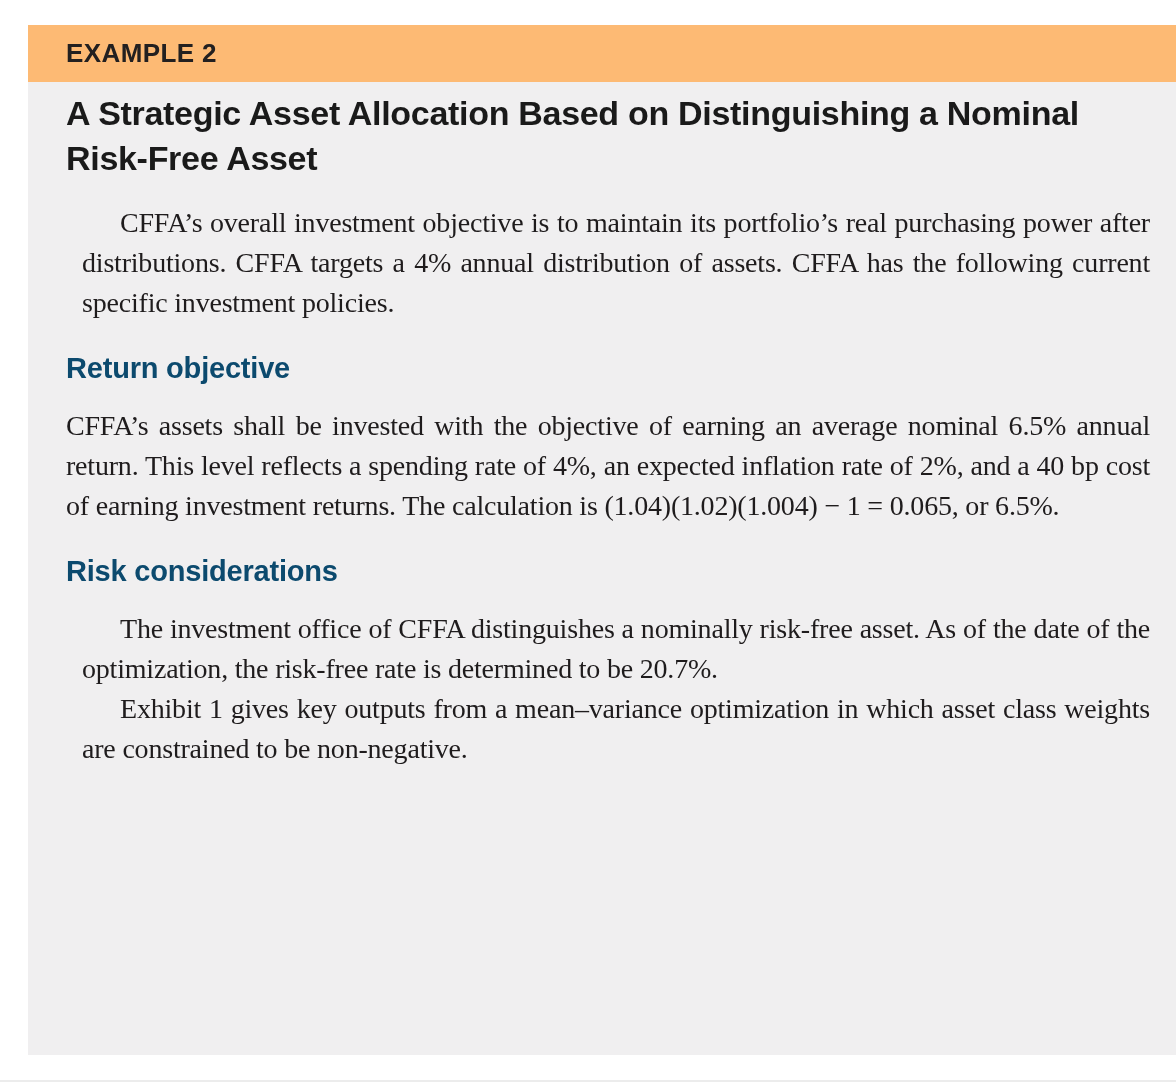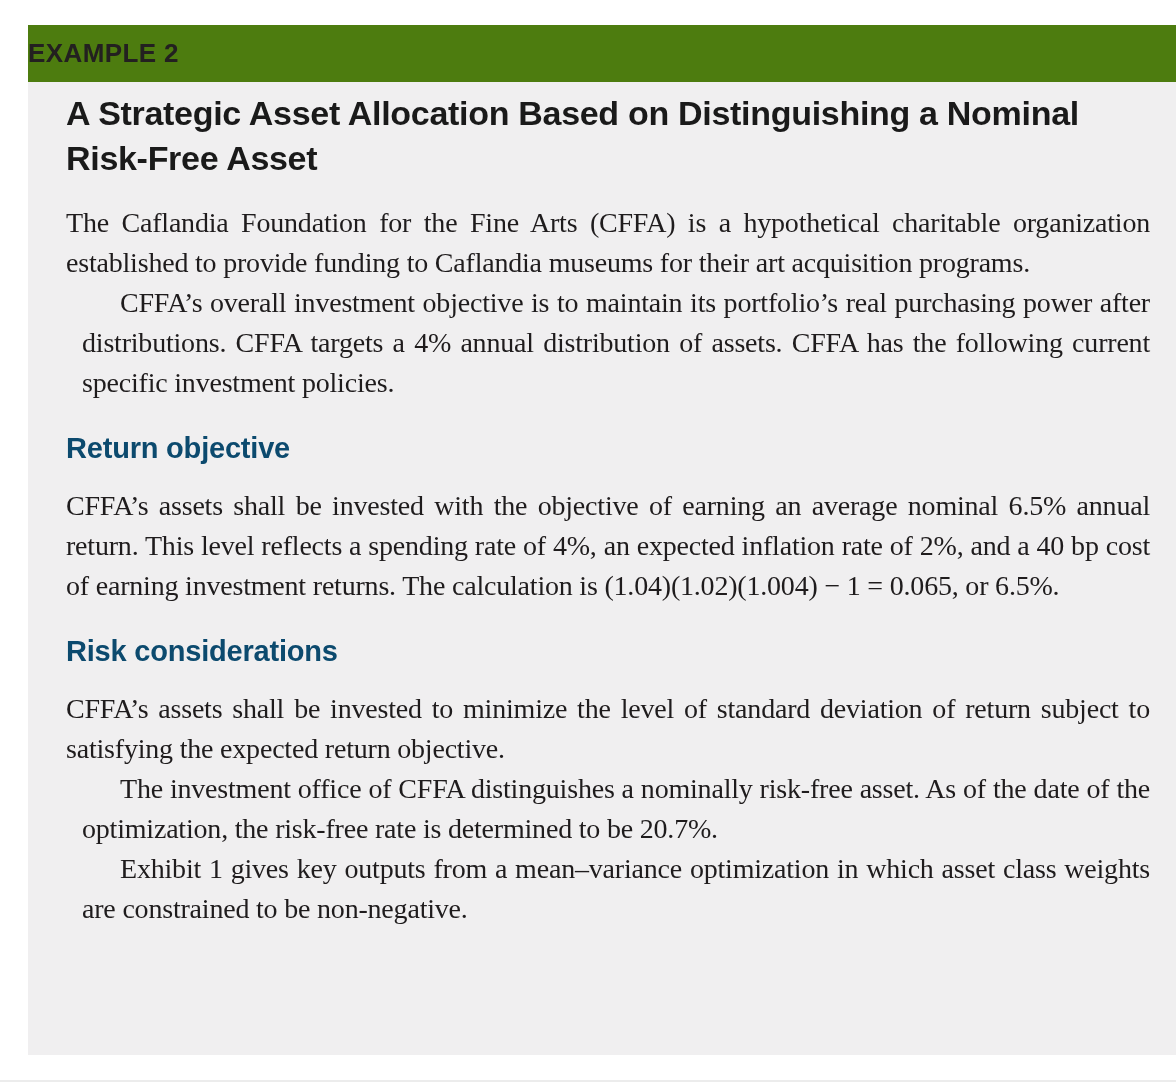--- a/index.html
+++ b/index.html
@@ -13,24 +13,25 @@
     font-family: "Liberation Serif", serif;
   }
   .example-box {
     position: absolute;
     left: 28px;
     top: 25px;
     right: 0;
     height: 1030px;
   }
   .example-header {
-    background: #4d7c0f;
+    background: #fdba74;
     height: 57px;
     display: flex;
     align-items: center;
+    padding-left: 38px;
   }
   .example-label {
     font-family: "Liberation Sans", sans-serif;
     font-weight: bold;
     font-size: 26px;
     letter-spacing: 0.4px;
     color: #232020;
   }
   .example-body {
     background: #f0eff0;
@@ -81,31 +82,29 @@
   <section class="example-box">
 
     <header class="example-header">
       <span class="example-label">EXAMPLE 2</span>
     </header>
 
     <div class="example-body">
 
       <h1 class="title">A Strategic Asset Allocation Based on Distinguishing a Nominal Risk-Free Asset</h1>
 
-      <p class="para">The Caflandia Foundation for the Fine Arts (CFFA) is a hypothetical charitable organization established to provide funding to Caflandia museums for their art acquisition programs.</p>
 
       <p class="para indent">CFFA’s overall investment objective is to maintain its portfolio’s real purchasing power after distributions. CFFA targets a 4% annual distribution of assets. CFFA has the following current specific investment policies.</p>
 
       <h2 class="subheading">Return objective</h2>
 
       <p class="para">CFFA’s assets shall be invested with the objective of earning an average nominal 6.5% annual return. This level reflects a spending rate of 4%, an expected inflation rate of 2%, and a 40 bp cost of earning investment returns. The calculation is (1.04)(1.02)(1.004) − 1 = 0.065, or 6.5%.</p>
 
       <h2 class="subheading">Risk considerations</h2>
 
-      <p class="para">CFFA’s assets shall be invested to minimize the level of standard deviation of return subject to satisfying the expected return objective.</p>
 
       <p class="para indent">The investment office of CFFA distinguishes a nominally risk-free asset. As of the date of the optimization, the risk-free rate is determined to be 20.7%.</p>
 
       <p class="para indent">Exhibit 1 gives key outputs from a mean–variance optimization in which asset class weights are constrained to be non-negative.</p>
 
     </div>
 
   </section>
 
   <div class="page-bottom-divider"></div>

